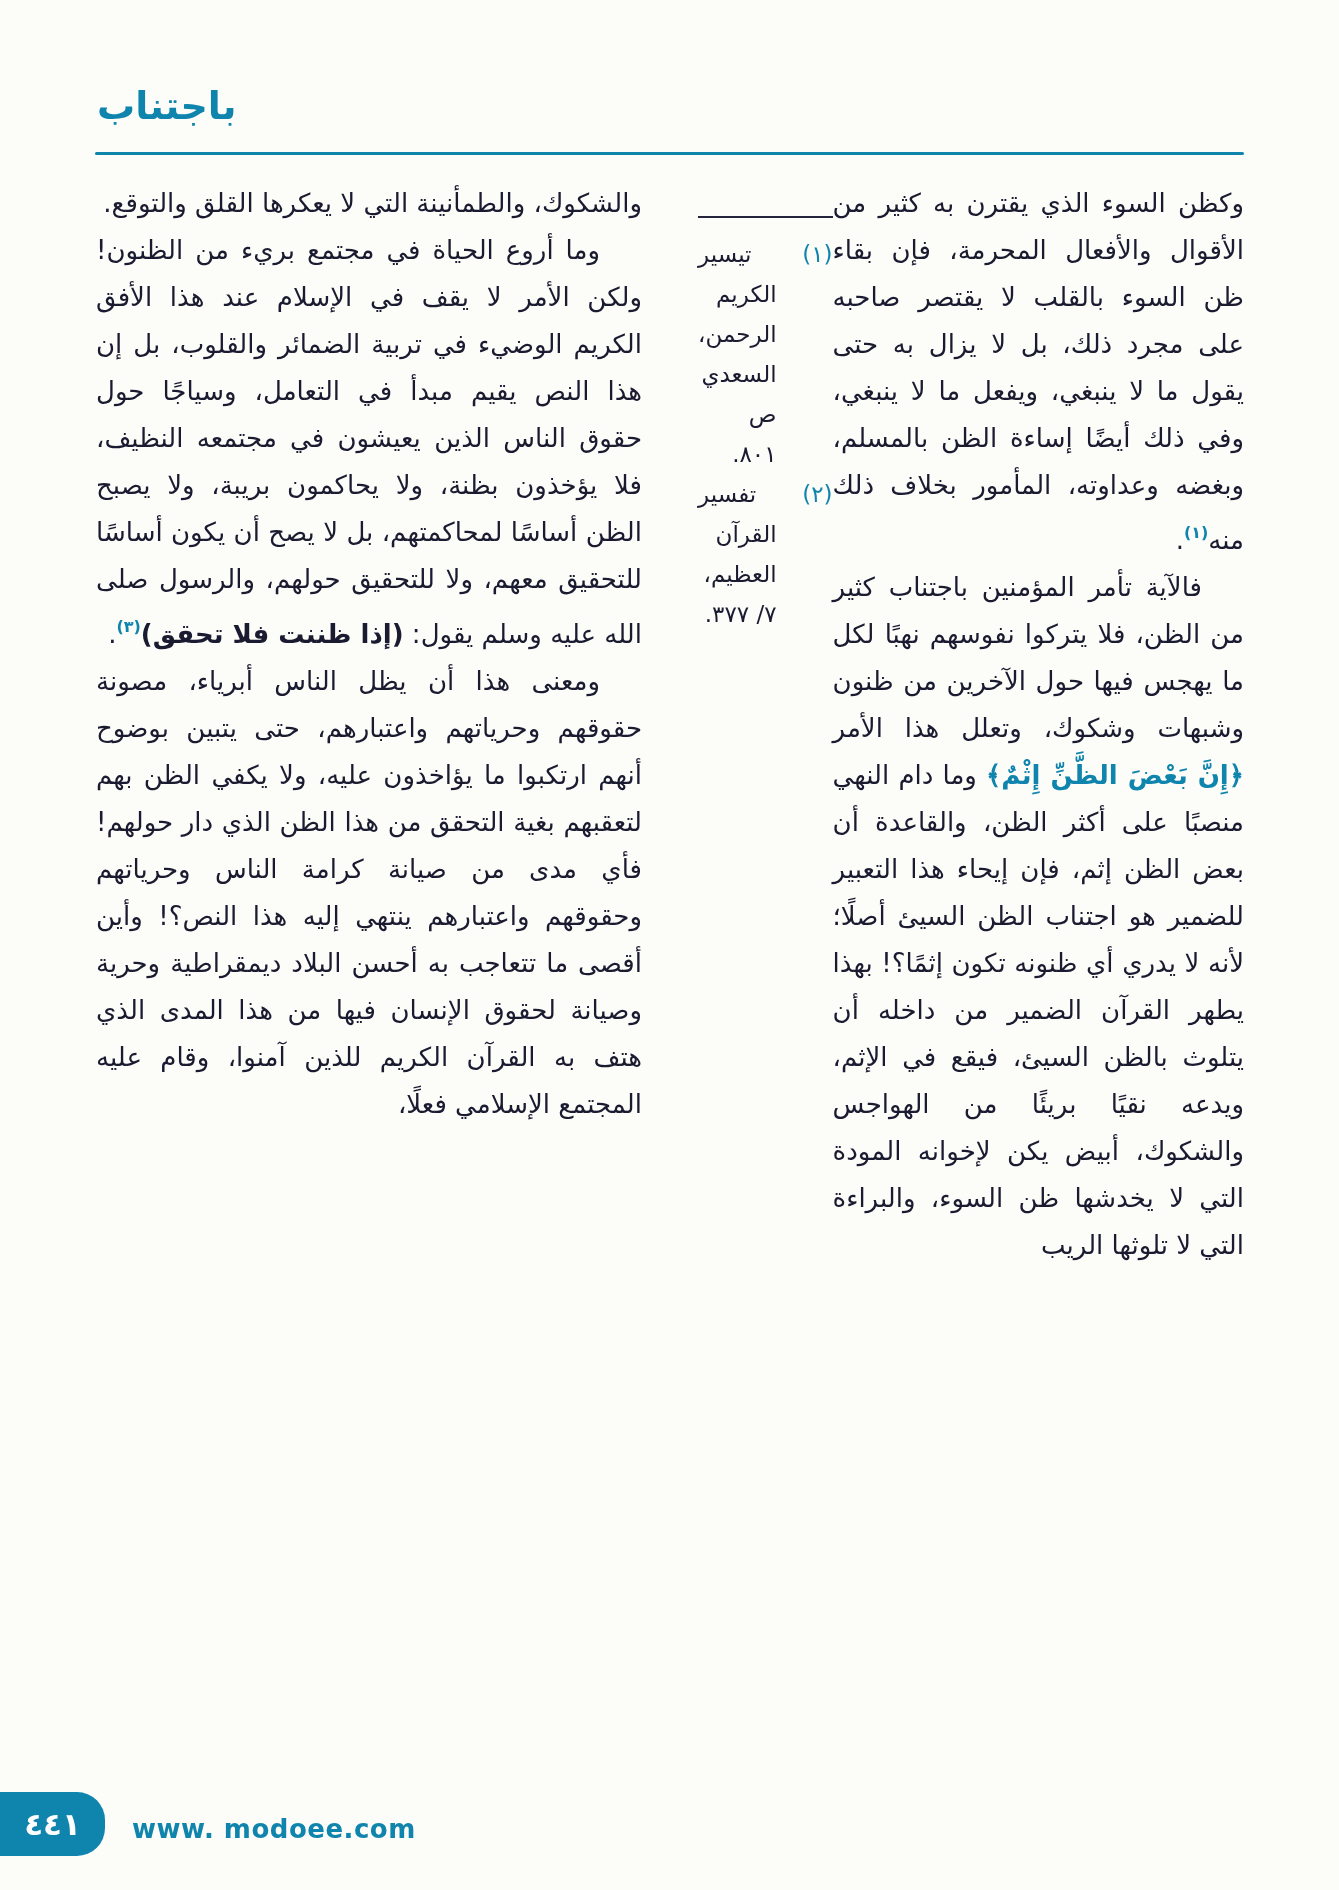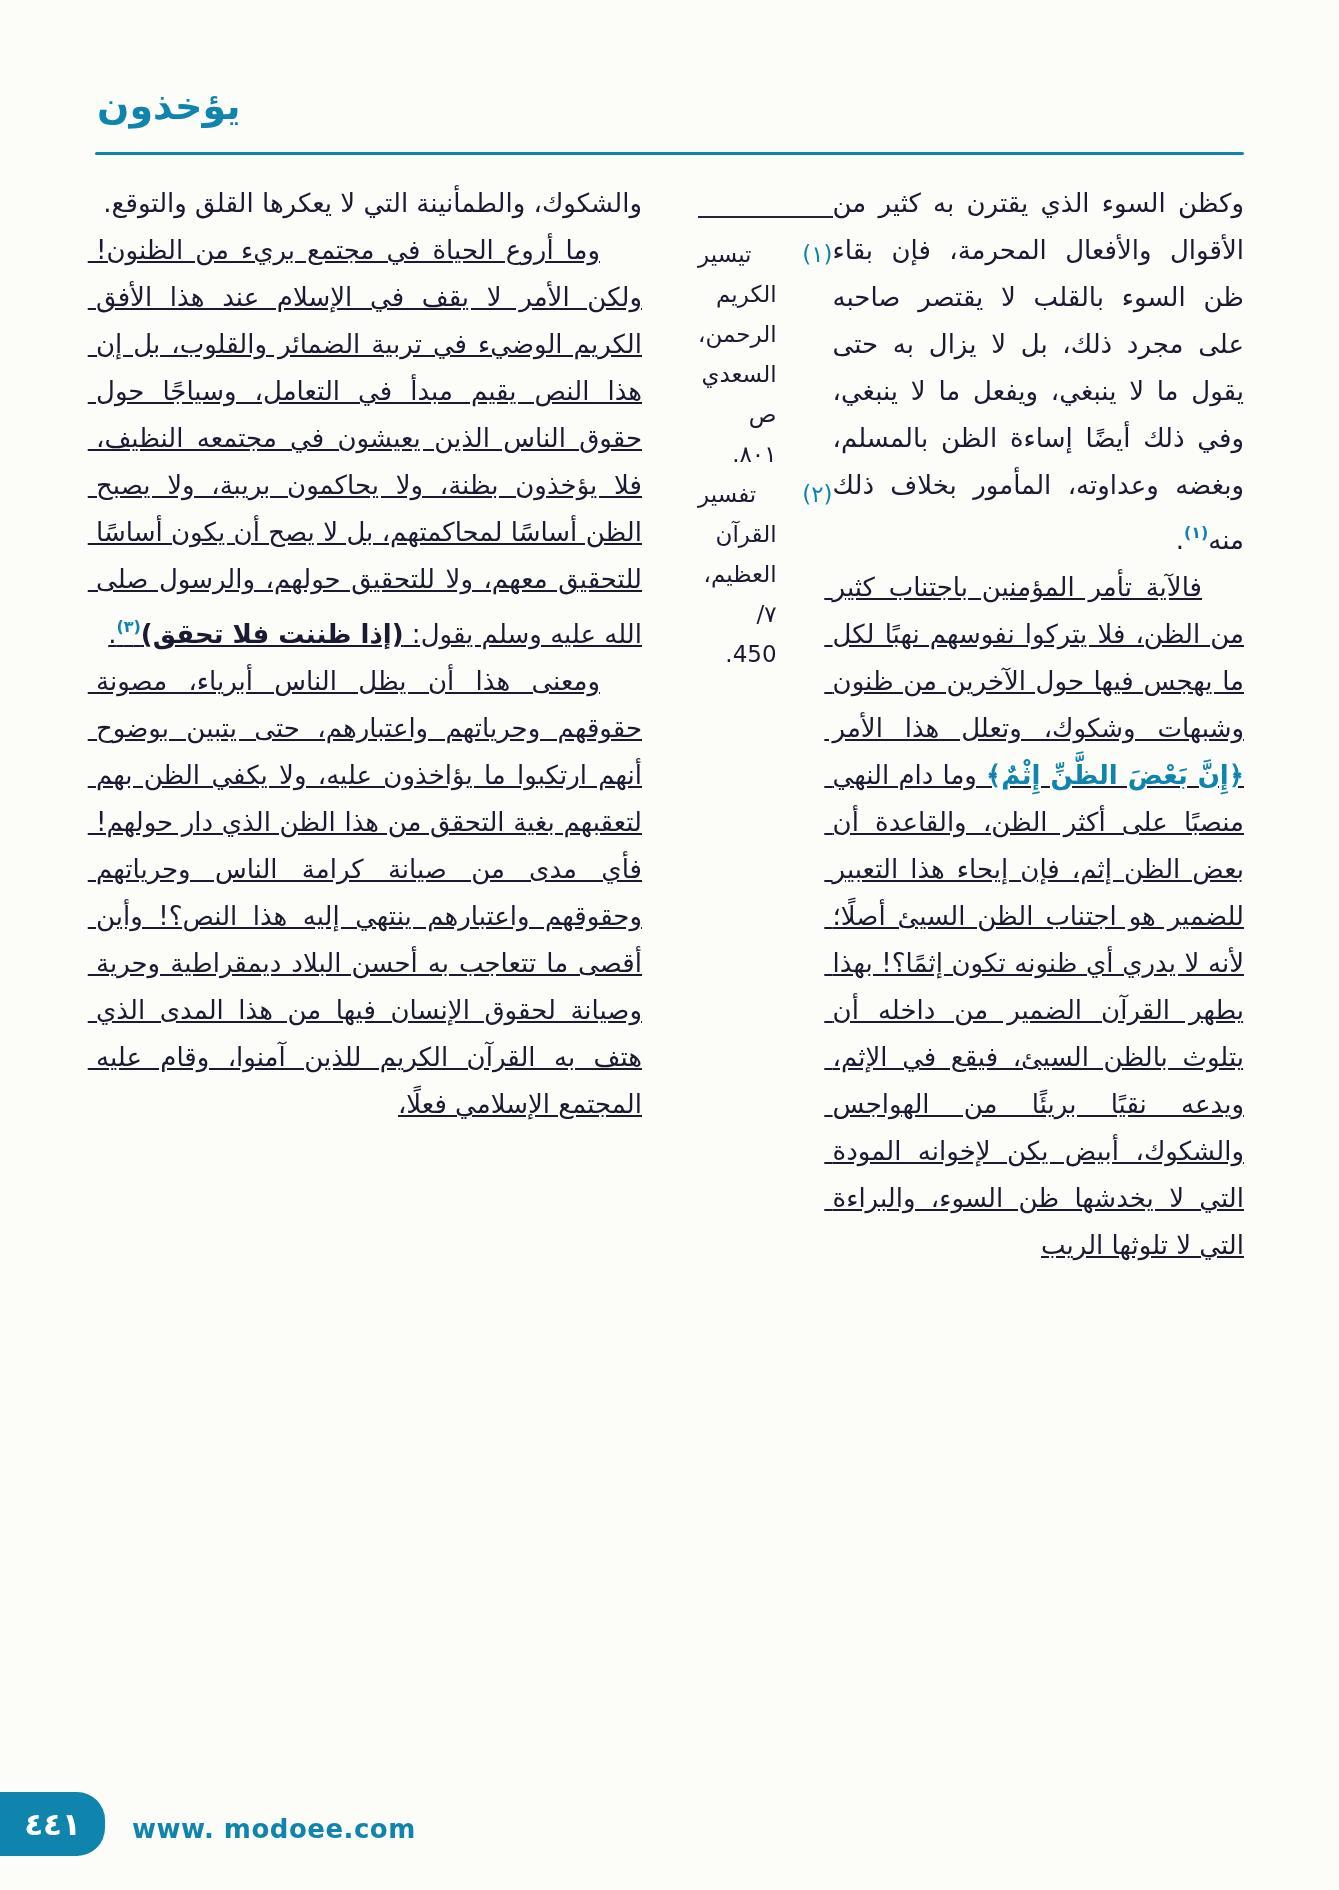--- a/index.html
+++ b/index.html
@@ -33,21 +33,21 @@
   .content{
     position:absolute;top:180px;right:95px;width:1149px;
     display:flex;gap:56px;direction:rtl;
   }
   .column{width:546px;display:flex;flex-direction:row;}
   .para{
     font-size:26px;line-height:47px;
     text-align:justify;color:var(--ink);
     direction:rtl;
   }
-  .para.indent{text-indent:42px;text-decoration:underline;}
+  .para.indent{text-indent:42px;}
   .run{white-space:pre-wrap;}
   .run.fn{color:var(--accent);font-size:16px;vertical-align:11px;font-weight:bold;}
   .run.bold{font-weight:bold;}
   .run.quran{color:var(--accent);font-weight:bold;}
   .run.fnnum{color:var(--accent);}
   
   .fn-block{margin-top:36px;}
   .fn-rule{height:2px;background:#24243a;margin-left:auto;margin-bottom:16px;}
   .footnote{
     font-size:23px;line-height:40px;text-align:justify;
@@ -66,35 +66,35 @@
     position:absolute;left:132px;bottom:46px;
     color:var(--accent);font-size:26px;font-weight:bold;
     direction:ltr;letter-spacing:0.5px;
   }
 </style>
 </head>
 <body>
 
 <div class="page">
 
-  <div class="header-title">يؤخذون</div>
+  <div class="header-title">باجتناب</div>
   <div class="header-rule"></div>
 
   <div class="content">
 
     <div class="column">
       <div>
           <p class="para"><span class="run normal">وكظن السوء الذي يقترن به كثير من الأقوال والأفعال المحرمة، فإن بقاء ظن السوء بالقلب لا يقتصر صاحبه على مجرد ذلك، بل لا يزال به حتى يقول ما لا ينبغي، ويفعل ما لا ينبغي، وفي ذلك أيضًا إساءة الظن بالمسلم، وبغضه وعداوته، المأمور بخلاف ذلك منه</span><span class="run fn">(١)</span><span class="run normal">.</span></p>
           <p class="para indent"><span class="run normal">فالآية تأمر المؤمنين باجتناب كثير من الظن، فلا يتركوا نفوسهم نهبًا لكل ما يهجس فيها حول الآخرين من ظنون وشبهات وشكوك، وتعلل هذا الأمر </span><span class="run quran">﴿إِنَّ بَعْضَ الظَّنِّ إِثْمٌ﴾</span><span class="run normal"> وما دام النهي منصبًا على أكثر الظن، والقاعدة أن بعض الظن إثم، فإن إيحاء هذا التعبير للضمير هو اجتناب الظن السيئ أصلًا؛ لأنه لا يدري أي ظنونه تكون إثمًا؟! بهذا يطهر القرآن الضمير من داخله أن يتلوث بالظن السيئ، فيقع في الإثم، ويدعه نقيًا بريئًا من الهواجس والشكوك، أبيض يكن لإخوانه المودة التي لا يخدشها ظن السوء، والبراءة التي لا تلوثها الريب</span></p>
         </div>
       <div class="fn-block">
         <div class="fn-rule" style="width: 100%;"></div>
         <div>
             <p class="footnote"><span class="run fnnum">(١) </span><span class="run normal">تيسير الكريم الرحمن، السعدي ص ٨٠١.</span></p>
-            <p class="footnote"><span class="run fnnum">(٢) </span><span class="run normal">تفسير القرآن العظيم، ٧/ 450.</span></p>
+            <p class="footnote"><span class="run fnnum">(٢) </span><span class="run normal">تفسير القرآن العظيم، ٧/ ٣٧٧.</span></p>
           </div>
       </div>
     </div>
 
     <div class="column">
       <div>
           <p class="para"><span class="run normal">والشكوك، والطمأنينة التي لا يعكرها القلق والتوقع.</span></p>
           <p class="para indent"><span class="run normal">وما أروع الحياة في مجتمع بريء من الظنون! ولكن الأمر لا يقف في الإسلام عند هذا الأفق الكريم الوضيء في تربية الضمائر والقلوب، بل إن هذا النص يقيم مبدأ في التعامل، وسياجًا حول حقوق الناس الذين يعيشون في مجتمعه النظيف، فلا يؤخذون بظنة، ولا يحاكمون بريبة، ولا يصبح الظن أساسًا لمحاكمتهم، بل لا يصح أن يكون أساسًا للتحقيق معهم، ولا للتحقيق حولهم، والرسول صلى الله عليه وسلم يقول: </span><span class="run bold">(إذا ظننت فلا تحقق)</span><span class="run fn">(٣)</span><span class="run normal">.</span></p>
           <p class="para indent"><span class="run normal">ومعنى هذا أن يظل الناس أبرياء، مصونة حقوقهم وحرياتهم واعتبارهم، حتى يتبين بوضوح أنهم ارتكبوا ما يؤاخذون عليه، ولا يكفي الظن بهم لتعقبهم بغية التحقق من هذا الظن الذي دار حولهم! فأي مدى من صيانة كرامة الناس وحرياتهم وحقوقهم واعتبارهم ينتهي إليه هذا النص؟! وأين أقصى ما تتعاجب به أحسن البلاد ديمقراطية وحرية وصيانة لحقوق الإنسان فيها من هذا المدى الذي هتف به القرآن الكريم للذين آمنوا، وقام عليه المجتمع الإسلامي فعلًا،</span></p>
         </div>

